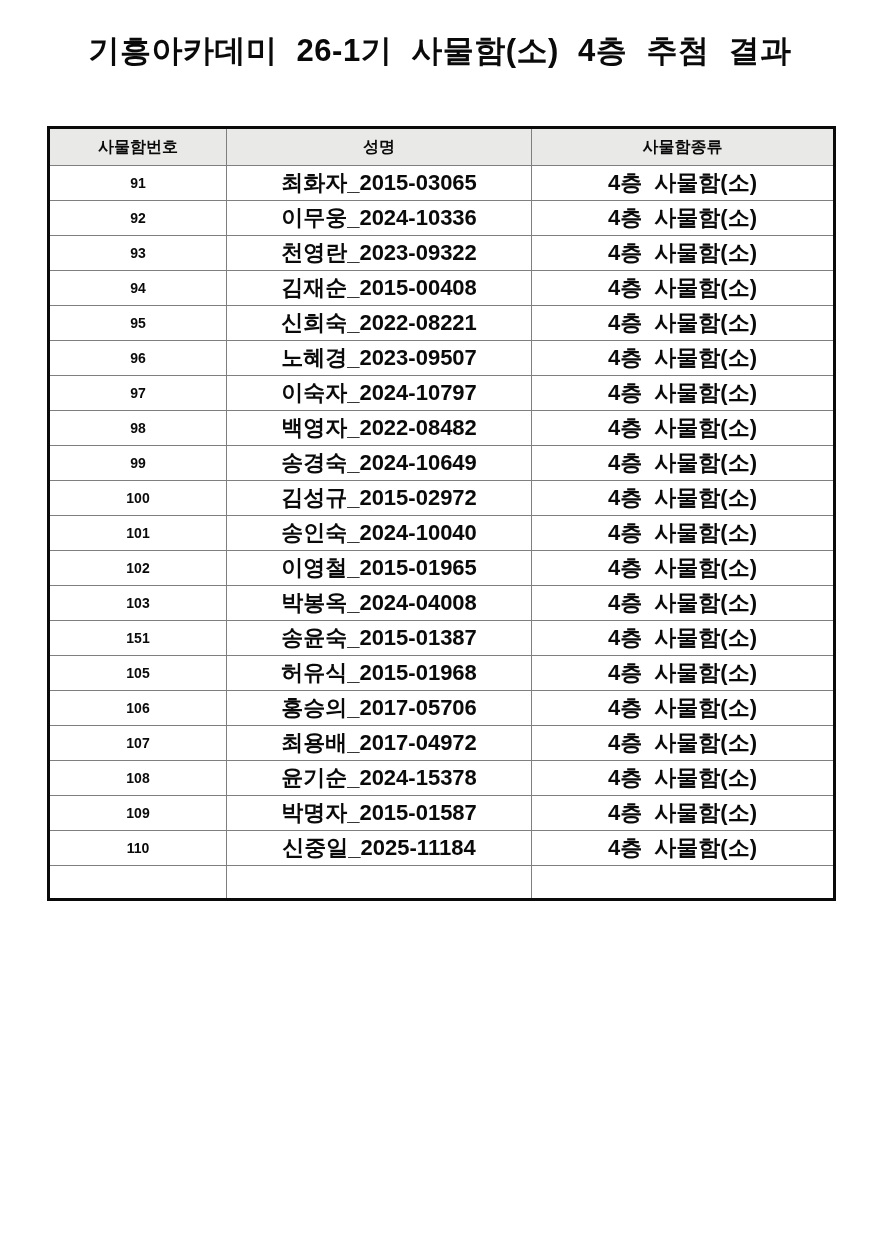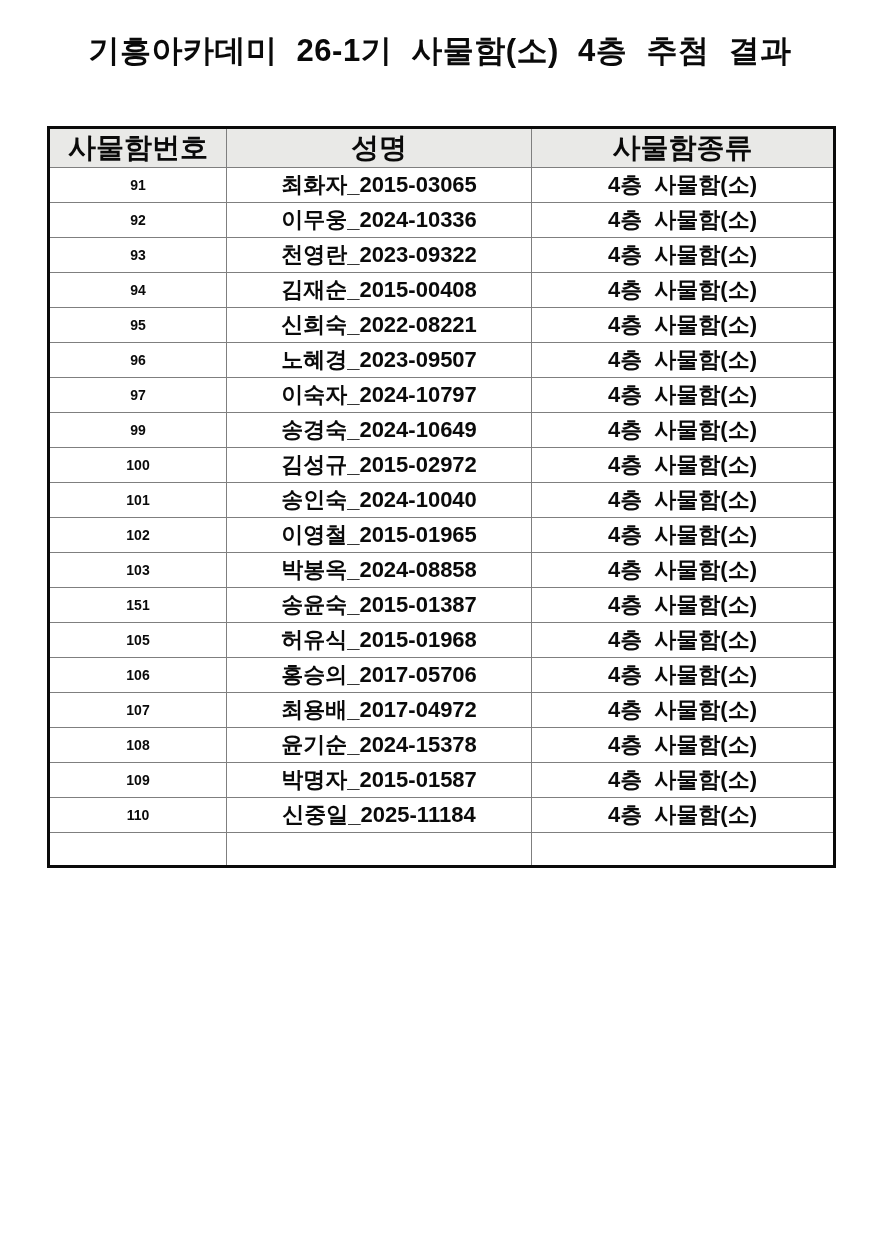--- a/index.html
+++ b/index.html
@@ -32,21 +32,21 @@
     border-collapse: collapse;
     table-layout: fixed;
     border: 3px solid var(--outer-border, #0a0a0a);
   }
   table.result-table col.c-no   { width: 178px; }
   table.result-table col.c-name { width: 305px; }
   table.result-table col.c-type { width: 303px; }
   table.result-table th {
     background: var(--header-bg, #e9e9e7);
     height: 38px;
-    font-size: 28px;
+    font-size: 16px;
     font-weight: bold;
     color: #0a0a0a;
     text-align: center;
     vertical-align: middle;
     border: 1px solid var(--inner-border, #7f7f7f);
   }
   table.result-table td {
     height: 35px;
     font-size: 22px;
     font-weight: bold;
@@ -110,20 +110,25 @@
           <td class="cell-no">96</td>
           <td>노혜경_2023-09507</td>
           <td>4층 사물함(소)</td>
         </tr>
         <tr>
           <td class="cell-no">97</td>
           <td>이숙자_2024-10797</td>
           <td>4층 사물함(소)</td>
         </tr>
         <tr>
+          <td class="cell-no">98</td>
+          <td>백영자_2022-08482</td>
+          <td>4층 사물함(소)</td>
+        </tr>
+        <tr>
           <td class="cell-no">99</td>
           <td>송경숙_2024-10649</td>
           <td>4층 사물함(소)</td>
         </tr>
         <tr>
           <td class="cell-no">100</td>
           <td>김성규_2015-02972</td>
           <td>4층 사물함(소)</td>
         </tr>
         <tr>
@@ -131,21 +136,21 @@
           <td>송인숙_2024-10040</td>
           <td>4층 사물함(소)</td>
         </tr>
         <tr>
           <td class="cell-no">102</td>
           <td>이영철_2015-01965</td>
           <td>4층 사물함(소)</td>
         </tr>
         <tr>
           <td class="cell-no">103</td>
-          <td>박봉옥_2024-08858</td>
+          <td>박봉옥_2024-04008</td>
           <td>4층 사물함(소)</td>
         </tr>
         <tr>
           <td class="cell-no">151</td>
           <td>송윤숙_2015-01387</td>
           <td>4층 사물함(소)</td>
         </tr>
         <tr>
           <td class="cell-no">105</td>
           <td>허유식_2015-01968</td>

